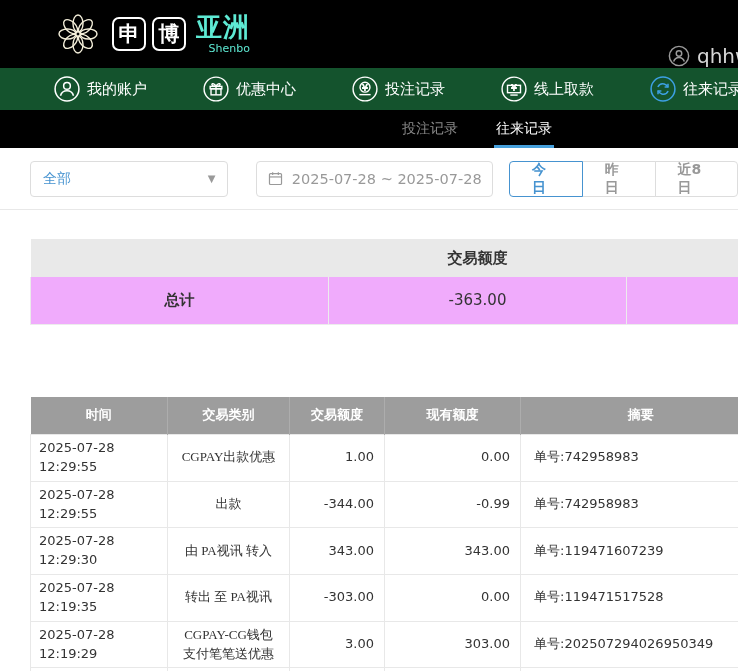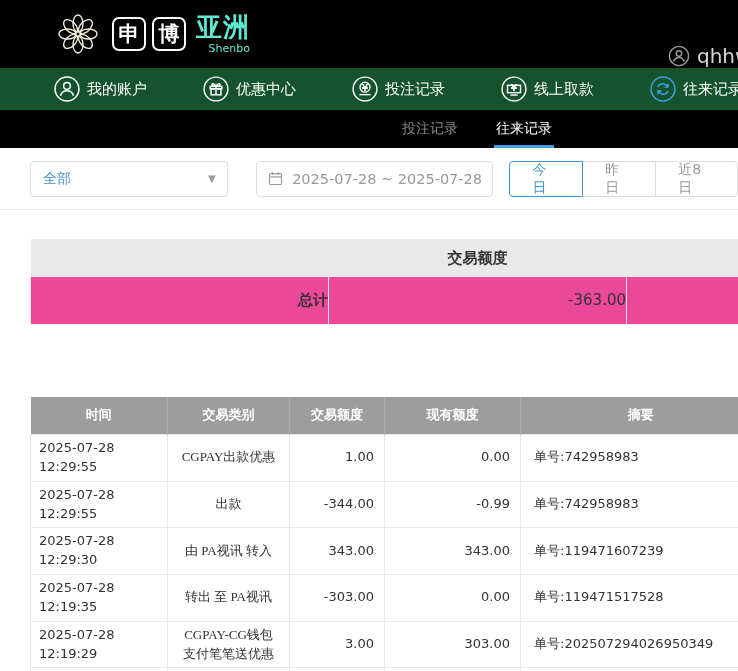--- a/index.html
+++ b/index.html
@@ -44,35 +44,35 @@
   .filterbar { height: 62px; background: #fff; border-bottom: 1px solid #e8e8e8;
     display: flex; align-items: center; padding-left: 30px; }
   .select { width: 198px; height: 36px; border: 1px solid #ddd; border-radius: 4px;
     display: flex; align-items: center; justify-content: space-between;
     padding: 0 11px 0 12px; color: #4693d0; font-size: 14px; cursor: pointer; background: #fff; }
   .select .caret { color: #9a9a9a; font-size: 10px; }
   .datebox { margin-left: 28px; width: 238px; height: 36px; border: 1px solid #ddd;
     border-radius: 4px; display: flex; align-items: center; justify-content: center;
     gap: 8px; color: #999; font-size: 14.5px; cursor: pointer; background: #fff; }
   .datebox svg { width: 17px; height: 17px; color: #999; }
-  .quick { margin-left: 16px; display: flex; }
+  .quick { margin-left: 16px; display: flex; font-weight: bold; }
   .quick .btn { height: 36px; padding: 0 22px; border: 1px solid #ddd; background: #fff;
     color: #999; font-size: 14px; display: flex; align-items: center; cursor: pointer; }
   .quick .btn:first-child { border-radius: 4px 0 0 4px; }
   .quick .btn:last-child { border-radius: 0 4px 4px 0; }
   .quick .btn + .btn { margin-left: -1px; }
   .quick .btn.active { border-color: #4693d0; color: #4693d0; position: relative; z-index: 1; }
 
   
   .summary-table { margin: 29px 0 0 30px; width: 894px; border-collapse: collapse;
     table-layout: fixed; font-size: 15px; color: #333; }
   .summary-table th { background: #e9e9e9; height: 38px; font-weight: bold;
     text-align: center; }
-  .summary-table td { height: 47px; text-align: right; border: 1px solid #ececec;
-    border-top: none; background: #ec4899; }
+  .summary-table td { height: 47px; text-align: center; border: 1px solid #ececec;
+    border-top: none; background: #f0abfc; }
   .summary-table td.lbl { font-weight: bold; }
 
   
   .main-table { margin: 72px 0 0 30px; width: 730px; border-collapse: collapse;
     table-layout: fixed; font-size: 13px; color: #333; }
   .main-table th { background: #9d9d9d; color: #fff; height: 38px; font-size: 13px;
     font-weight: bold; text-align: center; border-right: 1px solid #adadad; }
   .main-table th:last-child { border-right: none; }
   .main-table td { border: 1px solid #e8e8e8; height: 40px; padding: 4px 10px;
     background: #fff; line-height: 1.45; }

